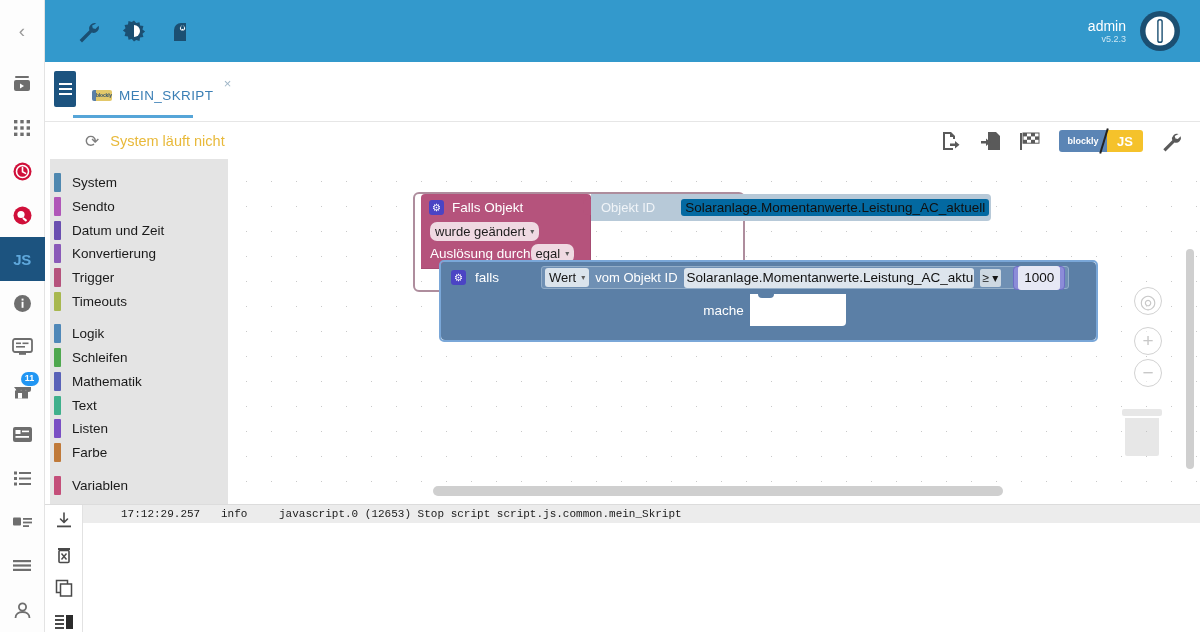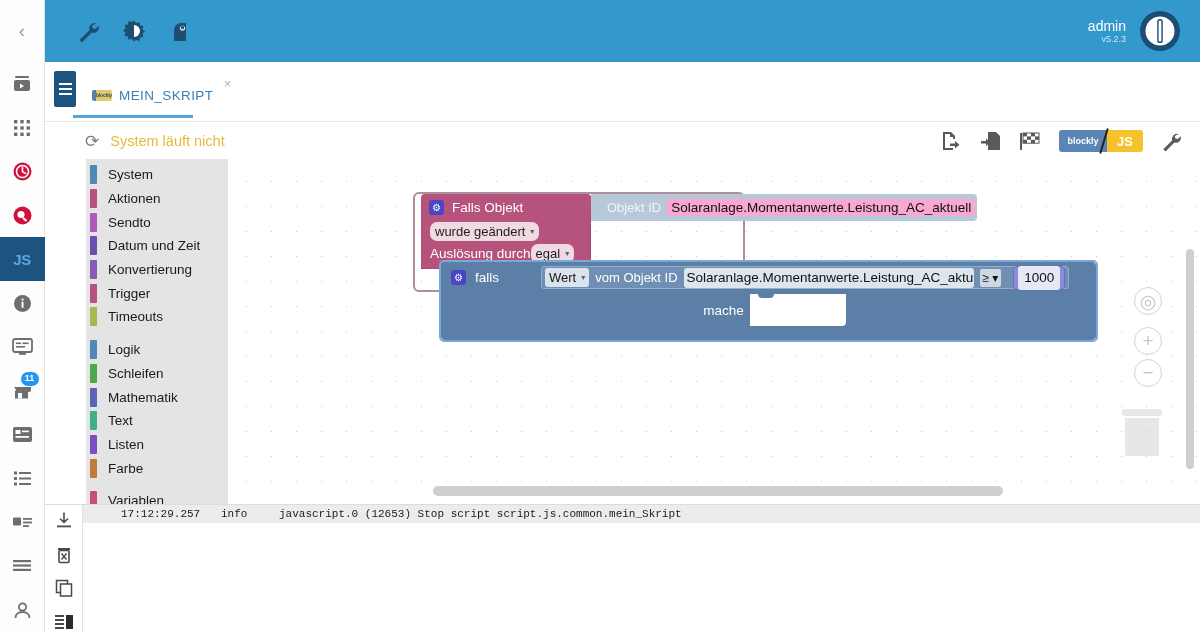--- a/index.html
+++ b/index.html
@@ -104,21 +104,21 @@
     transform: rotate(17deg);
   }
 
   
   .blockly-wrap {
     position: absolute; left: 45px; top: 159px; width: 1155px; height: 345px;
     background: #fff; overflow: hidden;
   }
   .toolbox {
     position: absolute; left: 5px; top: 0; width: 193px; height: 345px;
-    background: #e4e4e4; padding-top: 4px; overflow: hidden; margin-left: 36px;
+    background: #e4e4e4; padding-top: 12px; overflow: hidden;
   }
   .tbx-row {
     height: 23.7px; display: flex; align-items: center; cursor: pointer;
   }
   .tbx-bar { width: 7px; height: 19px; margin-left: 4px; border-radius: 1px; }
   .tbx-lbl { margin-left: 11px; font-size: 13.5px; color: #1a1a1a; }
   .tbx-sep { height: 9px; }
 
   .canvas {
     position: absolute; left: 183px; top: 0; right: 0; bottom: 0;
@@ -152,26 +152,27 @@
   .row3 .lbl { color: #fff; font-size: 13.5px; }
 
   .sel-outer {
     position: absolute; left: 185px; top: 33px; width: 332px; height: 100px;
     border: 2px solid #6b2f4d; border-radius: 6px; pointer-events: none; opacity: .55;
   }
 
   .objid-strip {
     position: absolute; left: 363px; top: 35px; height: 27px;
     background: #b7c9d8; border-radius: 0 4px 4px 0; display: flex; align-items: center;
-    padding-left: 16px; padding-right: 2px; gap: 6px;
+    padding-left: 10px; padding-right: 2px; gap: 6px;
   }
   .objid-lbl { color: #f0f4f8; font-size: 13px; }
   .objid-val {
-    background: #f9a8d4; border-radius: 3px; padding: 1px 4px; font-size: 13.5px; color: #101010;
+    background: #0369a1; border-radius: 3px; padding: 1px 4px; font-size: 13.5px; color: #101010;
     cursor: pointer;
+    margin-left: 20px;
   }
   .notch-l {
     position: absolute; left: 355px; top: 40px; width: 10px; height: 16px;
     background: #b5537c; border-radius: 5px 0 0 5px;
   }
 
   
   .blk-if {
     left: 213px; top: 103px; width: 655px; background: #5b7fa6; border-radius: 4px;
   }
@@ -477,24 +478,20 @@
     </div>
   </div>
 
   <div class="blockly-wrap">
 
     <div class="toolbox">
       <div>
         <div class="tbx-row">
           <span class="tbx-bar" style="background:#4f88b0"></span>
           <span class="tbx-lbl">System</span>
-        </div>
-        <div class="tbx-row">
-          <span class="tbx-bar" style="background:#b5537c"></span>
-          <span class="tbx-lbl">Aktionen</span>
         </div>
         <div class="tbx-row">
           <span class="tbx-bar" style="background:#b057b8"></span>
           <span class="tbx-lbl">Sendto</span>
         </div>
         <div class="tbx-row">
           <span class="tbx-bar" style="background:#6a4fb0"></span>
           <span class="tbx-lbl">Datum und Zeit</span>
         </div>
         <div class="tbx-row">

